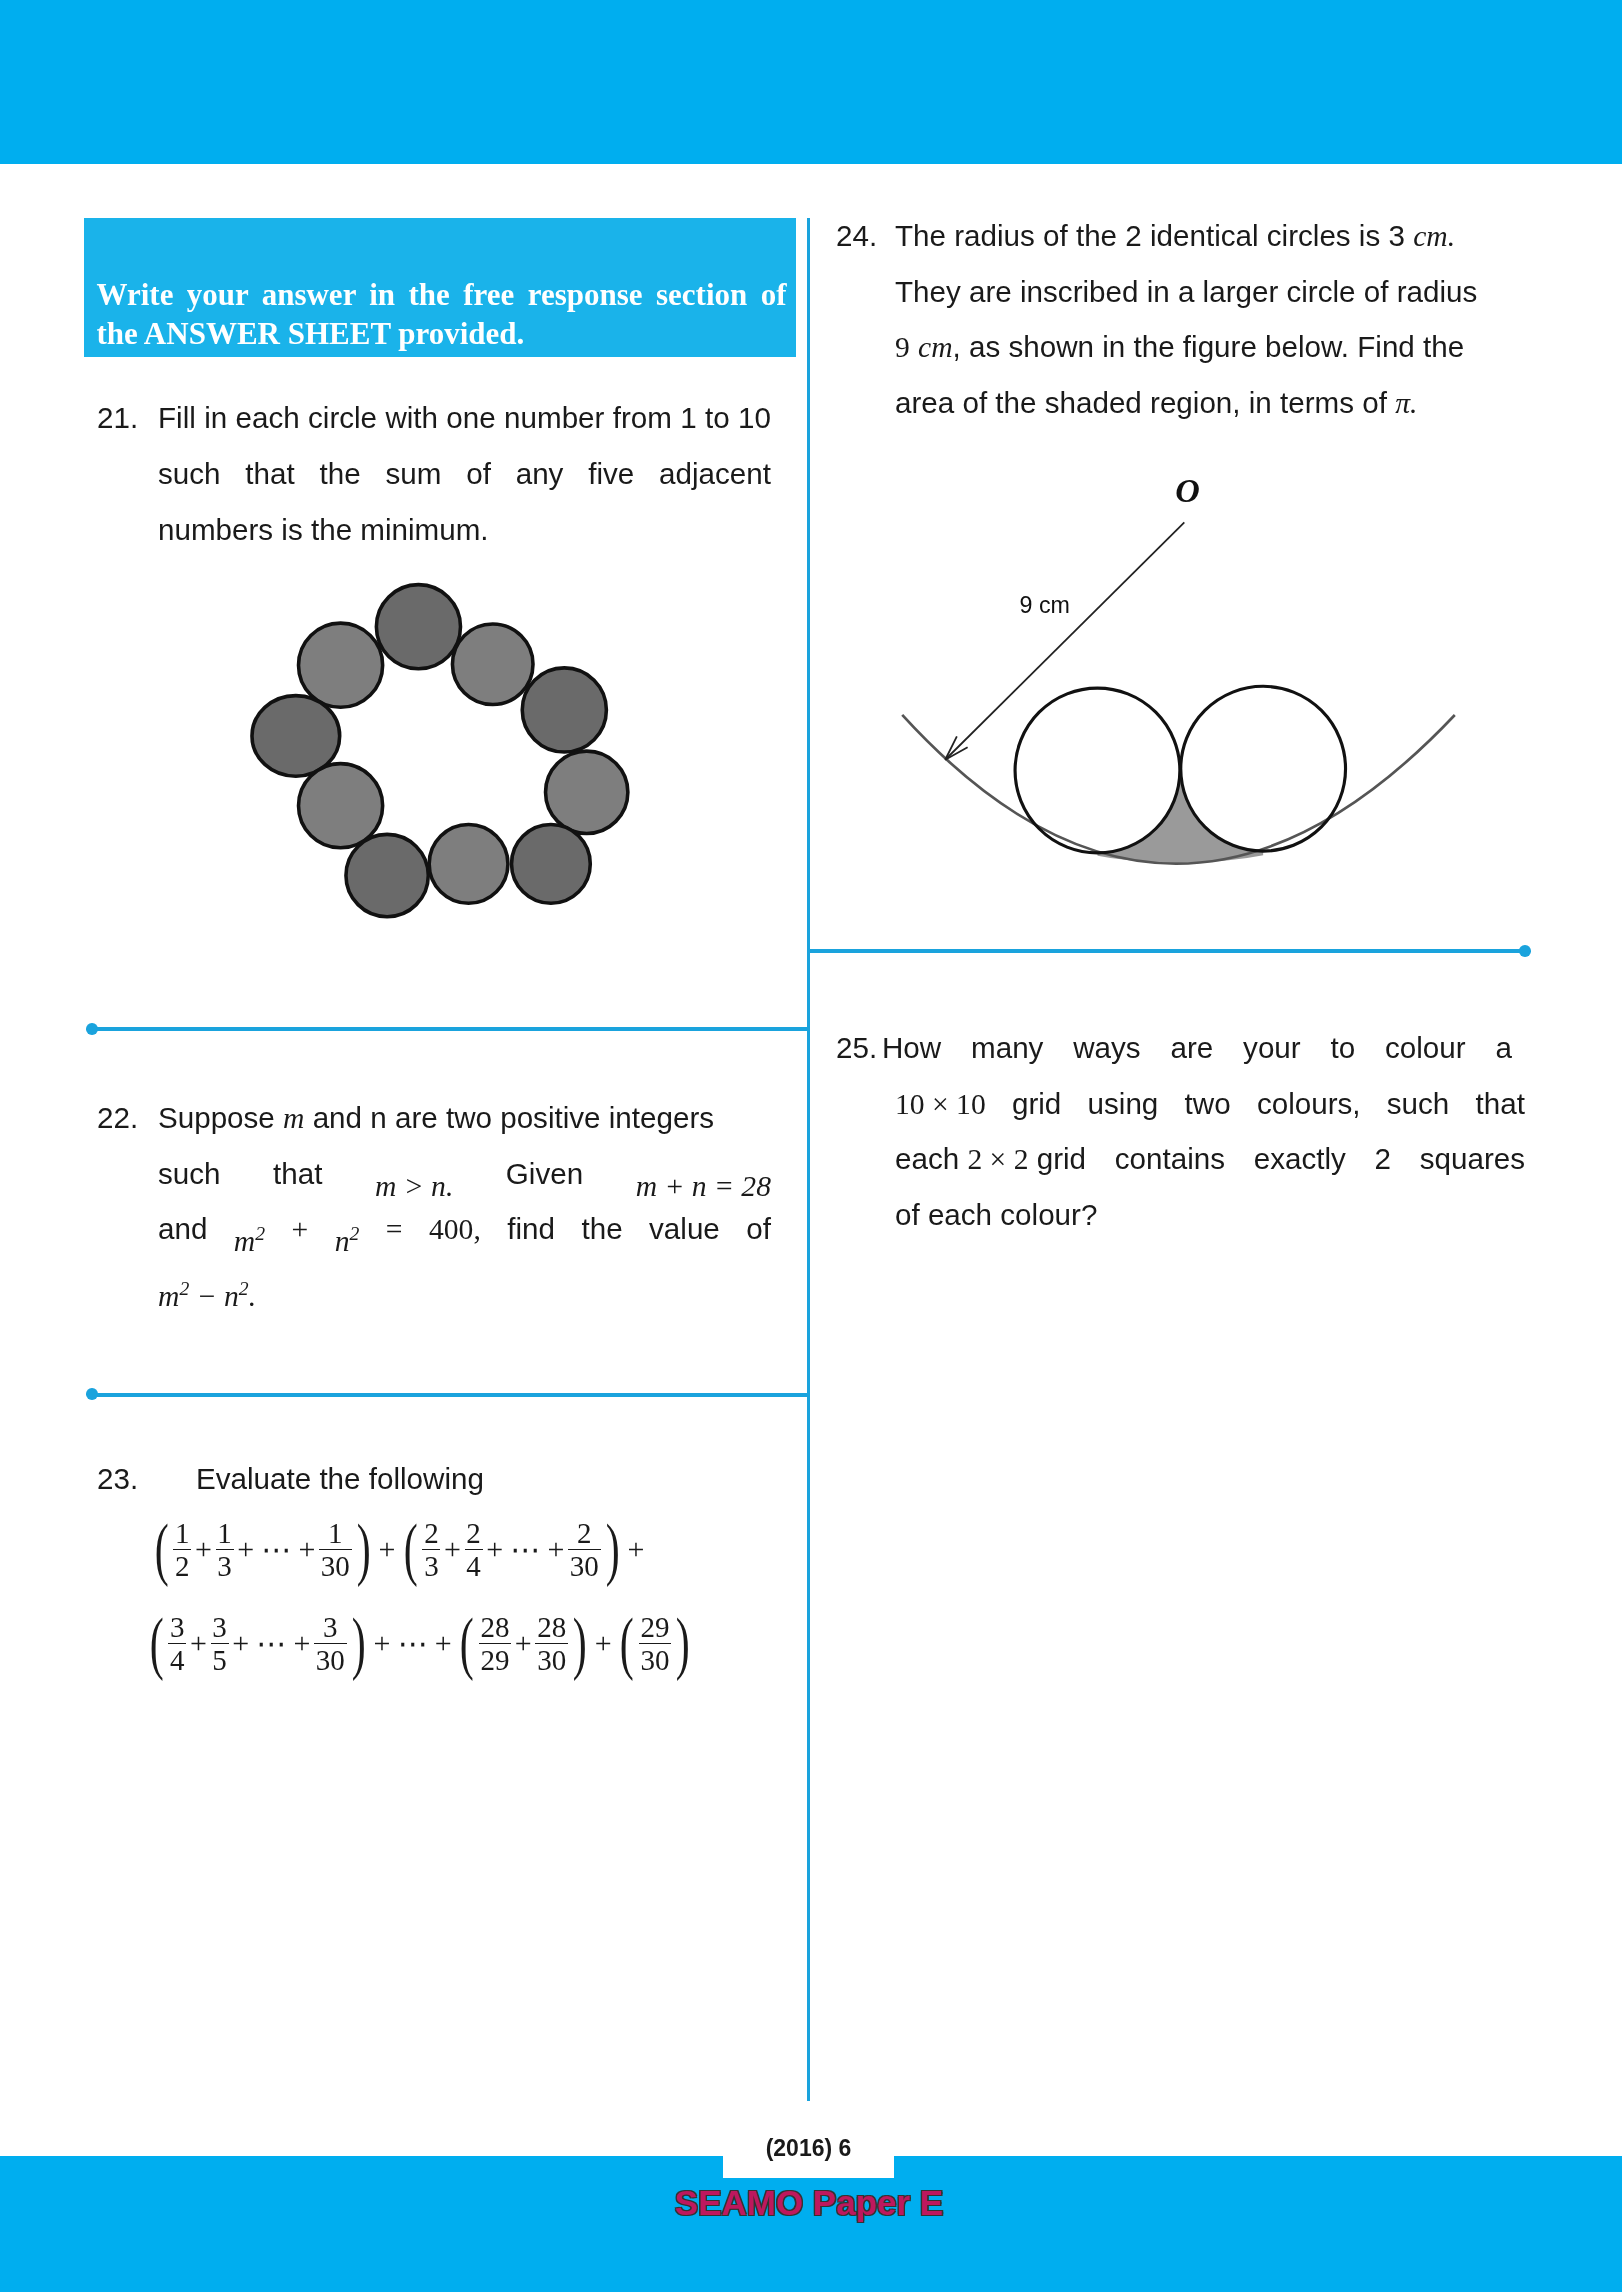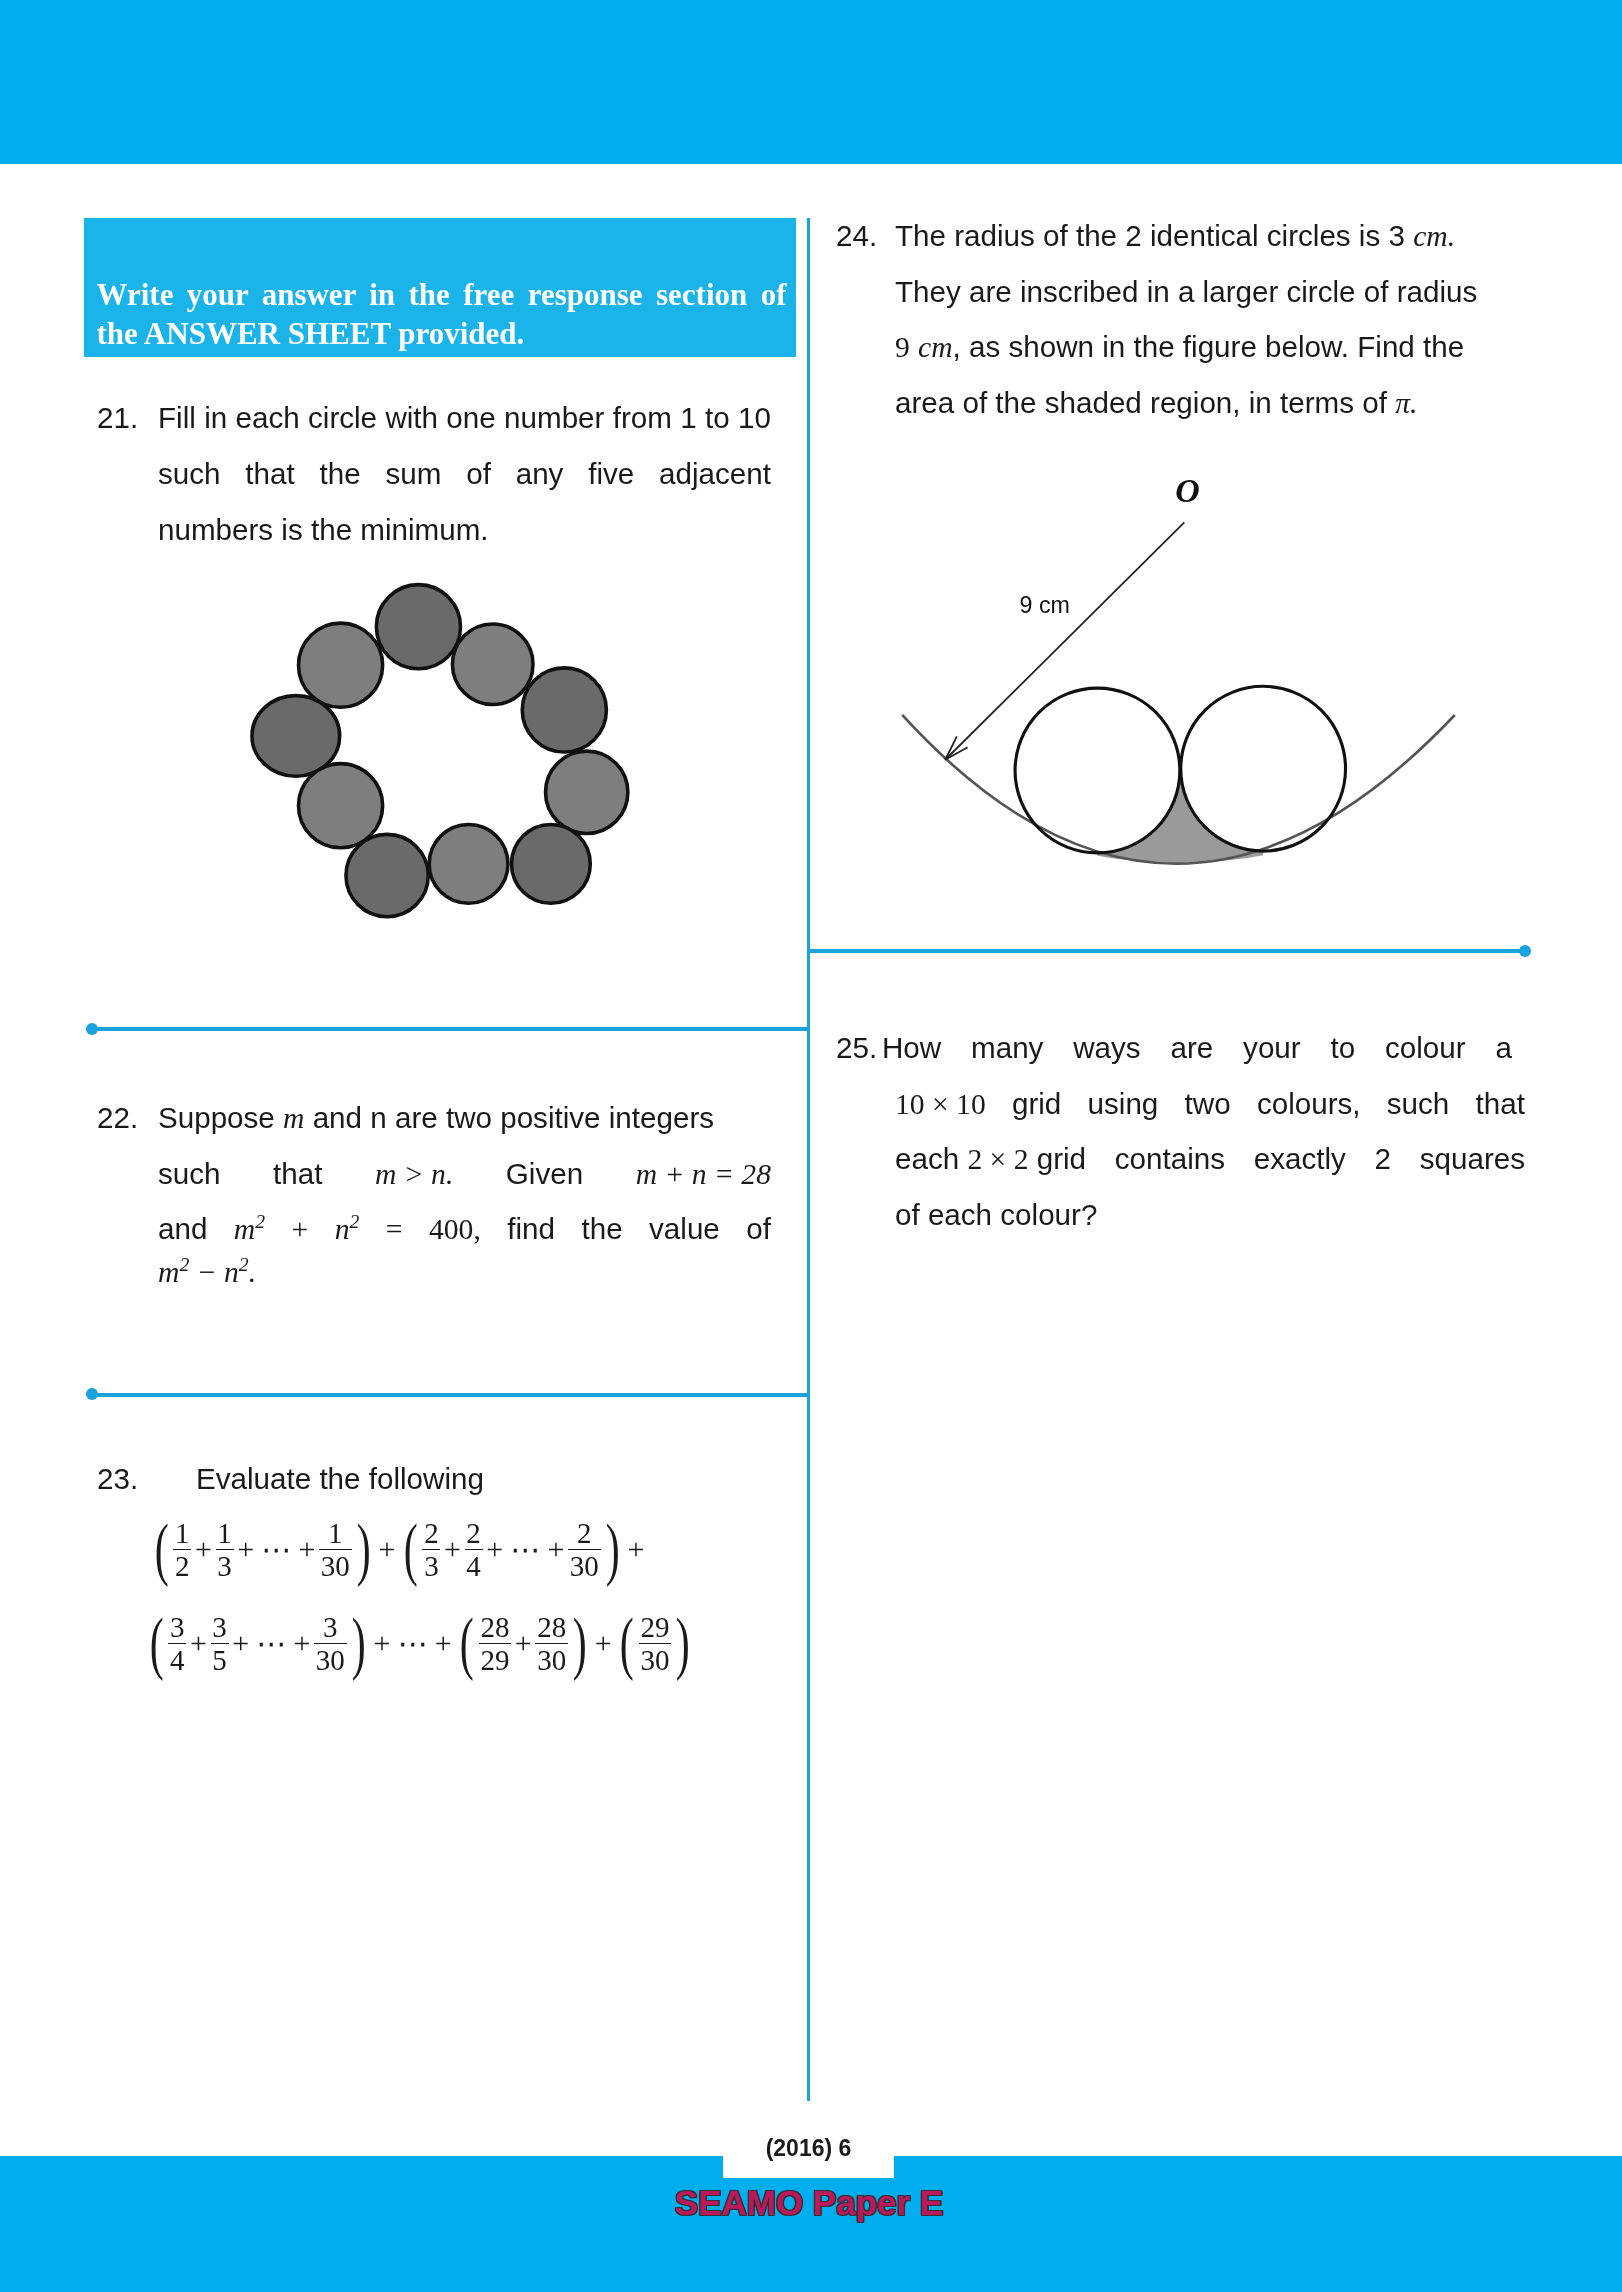--- a/index.html
+++ b/index.html
@@ -19,21 +19,21 @@
   .hdot { position:absolute; width:11.6px; height:11.6px; border-radius:50%; background:#1aa3dd; }
 
   .info-box { position:absolute; left:84px; top:218px; width:712px; height:139px; background:#1ab3ea; box-sizing:border-box; }
   .info-title { position:absolute; left:12.5px; top:9px; font-weight:bold; font-size:32px; color:#111; letter-spacing:0.2px; white-space:nowrap; }
   .info-sub { position:absolute; left:12.5px; top:57px; width:690px; font-family:"Liberation Serif", serif;
               font-weight:bold; font-size:31px; line-height:39px; color:#ffffff; text-align:justify; }
 
   .q { position:absolute; font-size:29.6px; line-height:56px; color:#1a1a1a; }
   .q .num { position:absolute; left:0; top:0; }
   .q .body { position:absolute; text-align:justify; text-align-last:auto; }
-  .math { font-family:"Liberation Serif", serif; font-style:italic; }
+  .math { font-family:"Liberation Serif", serif; font-style:italic;margin-top:12px; }
   .mathn { font-family:"Liberation Serif", serif; }
   sup { font-size:19.7px; line-height:0; }
 
   .frac { display:inline-block; vertical-align:middle; text-align:center; font-family:"Liberation Serif", serif; font-size:29px; line-height:32px; }
   .frac .n { display:block; padding:0 1.8px; }
   .frac .d { display:block; border-top:1.8px solid #1a1a1a; padding:0 1.8px; }
   .paren { font-family:"Liberation Serif", serif; font-size:70px; vertical-align:middle; line-height:1; font-weight:100; display:inline-block; transform:scaleX(0.6); }
   .op { font-family:"Liberation Serif", serif; font-size:30px; vertical-align:middle; margin:0 3.6px; }
   .eqline { position:absolute; white-space:nowrap; }
 </style>
@@ -94,21 +94,21 @@
       <span class="math">m<sup class="mathn">2</sup></span>
       <span class="mathn">+</span>
       <span class="math">n<sup class="mathn">2</sup></span>
       <span class="mathn">=</span>
       <span class="mathn">400,</span>
       <span>find</span>
       <span>the</span>
       <span>value</span>
       <span>of</span>
   </div>
-  <div style="position:absolute; left:61px; top:154px; white-space:nowrap;" class="math">m<sup class="mathn">2</sup> <span class="mathn">−</span> n<sup class="mathn">2</sup>.</div>
+  <div style="position:absolute; left:61px; top:166px; white-space:nowrap;" class="math">m<sup class="mathn">2</sup> <span class="mathn">−</span> n<sup class="mathn">2</sup>.</div>
 </div>
 
 <div class="q" style="left:97px; top:1451px; width:673px;">
   <span class="num">23.</span>
   <div style="position:absolute; left:99px; top:0; white-space:nowrap;">Evaluate the following</div>
 </div>
 <div class="eqline" style="left:150px; top:1514px;">
   <span class="paren">(</span><span class="frac"><span class="n">1</span><span class="d">2</span></span><span class="op">+</span><span class="frac"><span class="n">1</span><span class="d">3</span></span><span class="op">+</span><span class="op">⋯</span><span class="op">+</span><span class="frac"><span class="n">1</span><span class="d">30</span></span><span class="paren">)</span><span class="op">+</span><span class="paren">(</span><span class="frac"><span class="n">2</span><span class="d">3</span></span><span class="op">+</span><span class="frac"><span class="n">2</span><span class="d">4</span></span><span class="op">+</span><span class="op">⋯</span><span class="op">+</span><span class="frac"><span class="n">2</span><span class="d">30</span></span><span class="paren">)</span><span class="op">+</span>
 </div>
 <div class="eqline" style="left:145px; top:1608px;">

